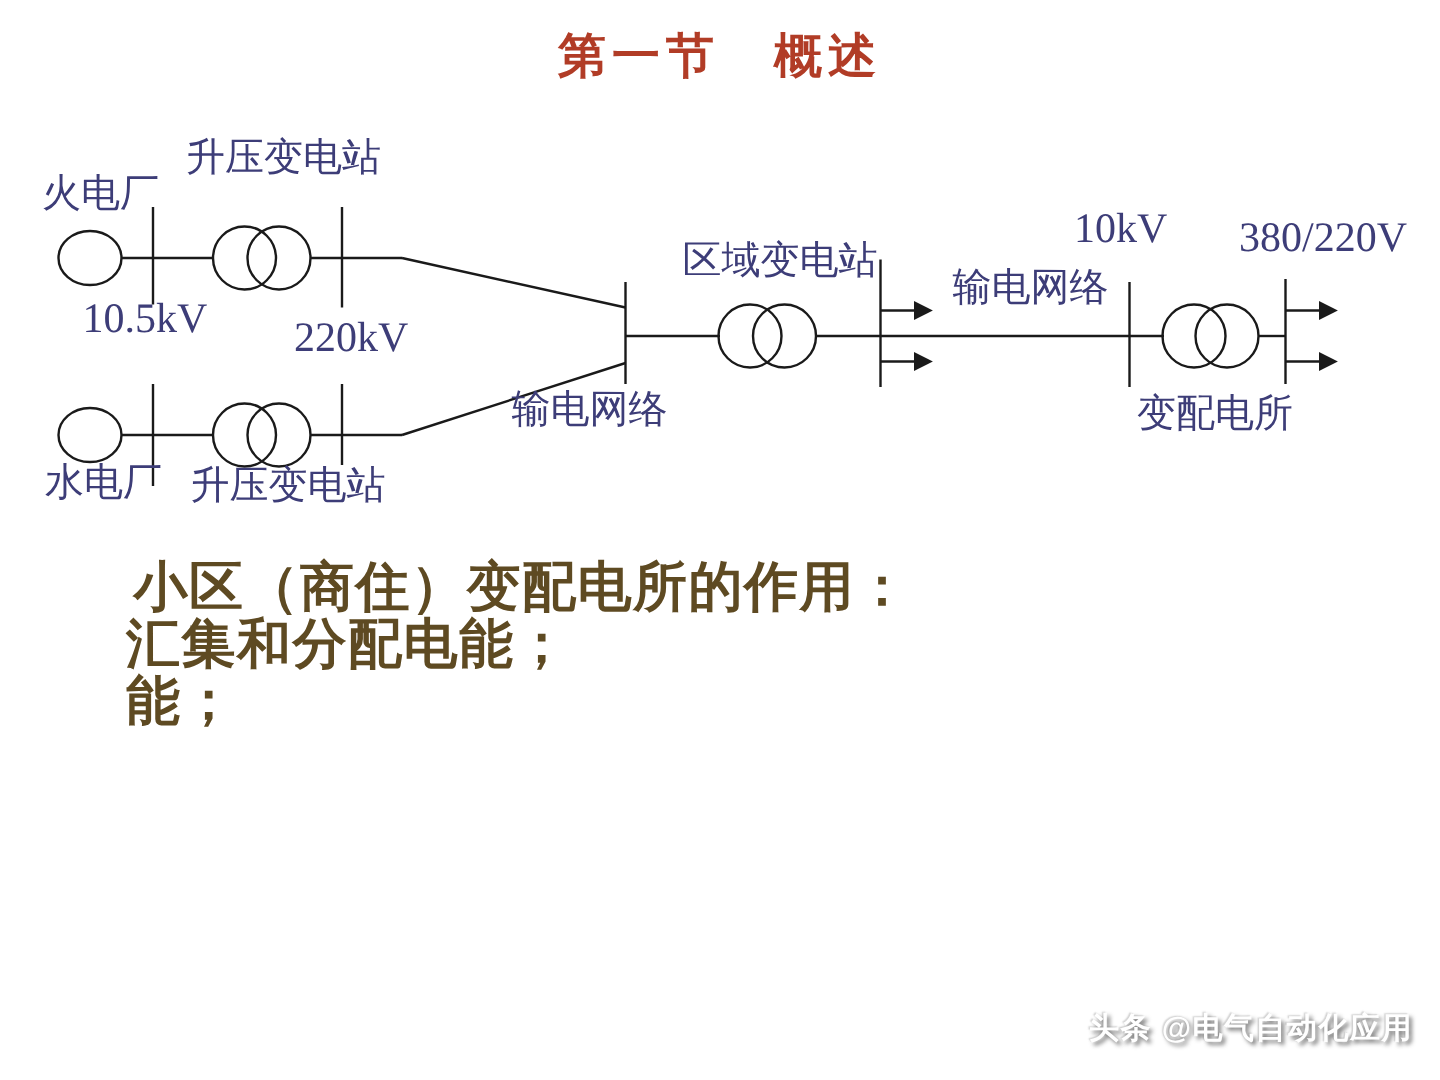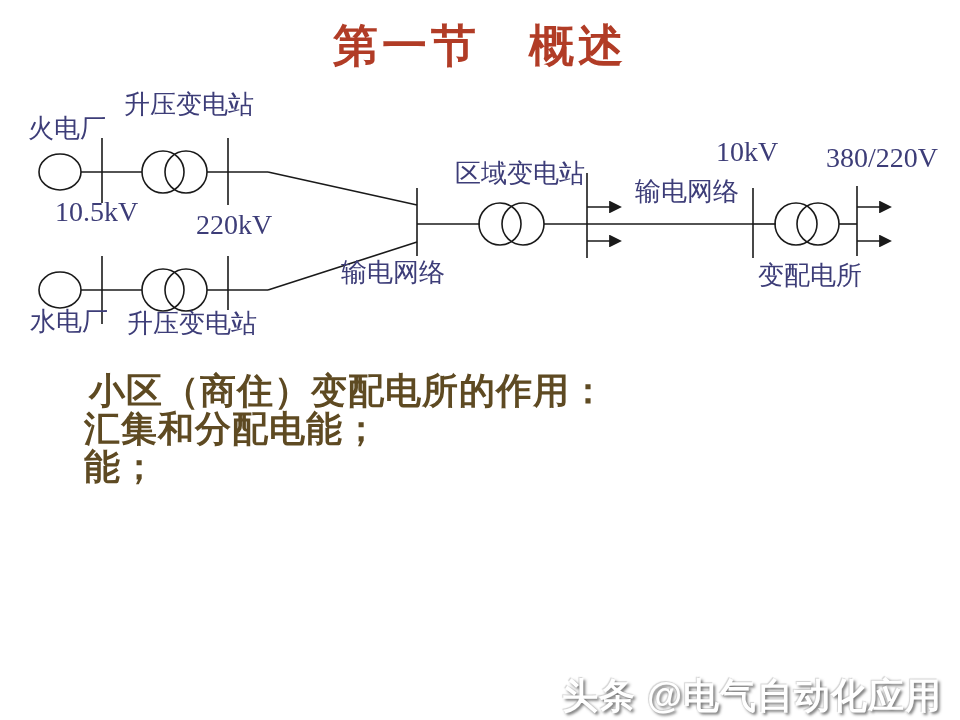--- a/index.html
+++ b/index.html
@@ -3,21 +3,21 @@
 <meta charset="utf-8">
 <style>
   html,body{margin:0;padding:0;background:#ffffff;}
   .slide{
     position:relative;width:960px;height:720px;background:#ffffff;
     overflow:hidden;font-family:"Liberation Sans","DejaVu Sans",sans-serif;
   }
   .title{
     position:absolute;top:16px;left:0;width:960px;text-align:center;
     font-family:"Liberation Serif","DejaVu Serif",serif;font-weight:bold;
-    font-size:45px;color:#b13c26;letter-spacing:4px;white-space:pre;
+    font-size:32px;color:#b13c26;letter-spacing:4px;white-space:pre;
   }
   .diagram{position:absolute;left:0;top:85px;}
   .dlabel{
     font-family:"Liberation Serif","DejaVu Serif",serif;
     fill:#3d3d78;font-size:26px;
   }
   .dlabel-num{
     font-family:"Liberation Serif","DejaVu Serif",serif;
     fill:#3d3d78;font-size:28px;
   }
@@ -25,21 +25,21 @@
     position:absolute;left:40px;top:372px;width:895px;
     font-weight:bold;color:#5e4a22;font-size:36px;line-height:38px;
     letter-spacing:1px;
     margin-left:44px;
   }
   .bh{margin-left:5px;}
   .bl{margin-left:0;}
   .ind{margin-left:33px;}
   .watermark{
     position:absolute;right:18px;top:672px;
-    font-weight:bold;font-size:36px;color:#ffffff;letter-spacing:1px;
+    font-weight:bold;font-size:20px;color:#ffffff;letter-spacing:1px;
     text-shadow:2px 2px 3px rgba(105,105,105,0.9),-1px -1px 1px rgba(160,160,160,0.45);
   }
 </style>
 </head>
 <body>
 
 <div class="slide">
 
   <div class="title">第一节　概述</div>
 

